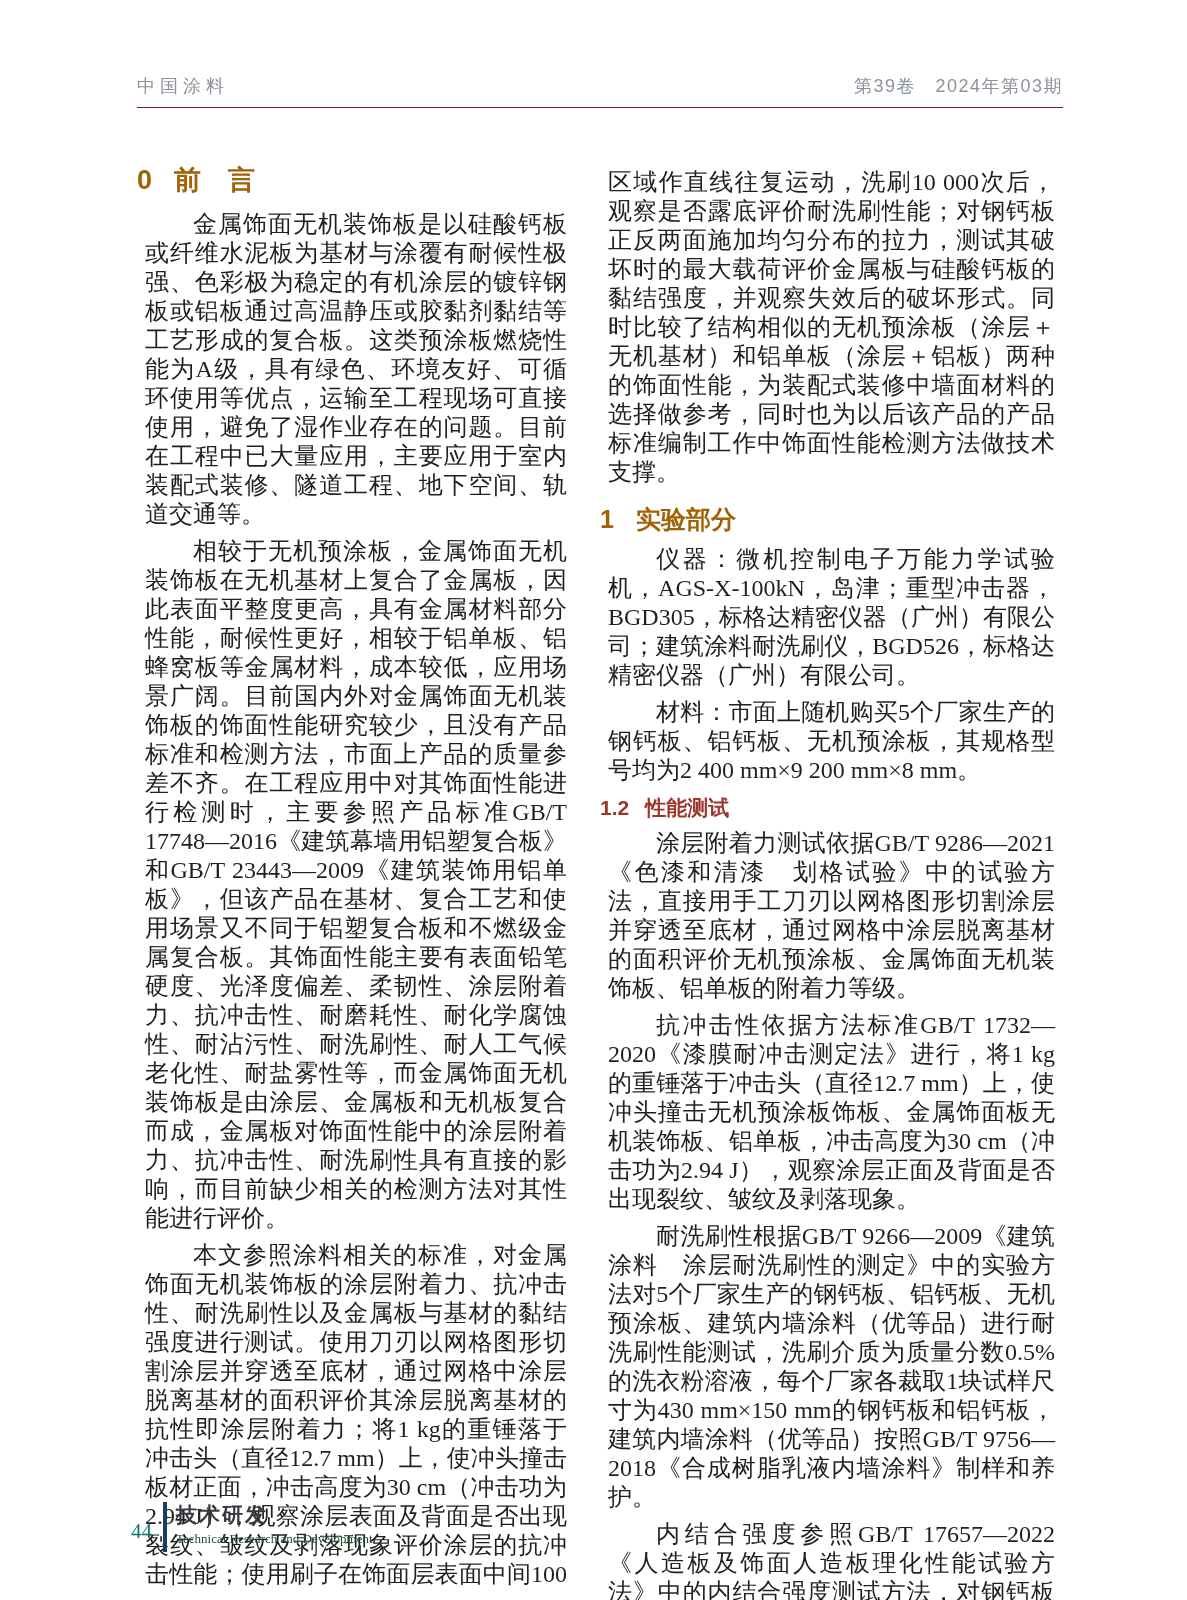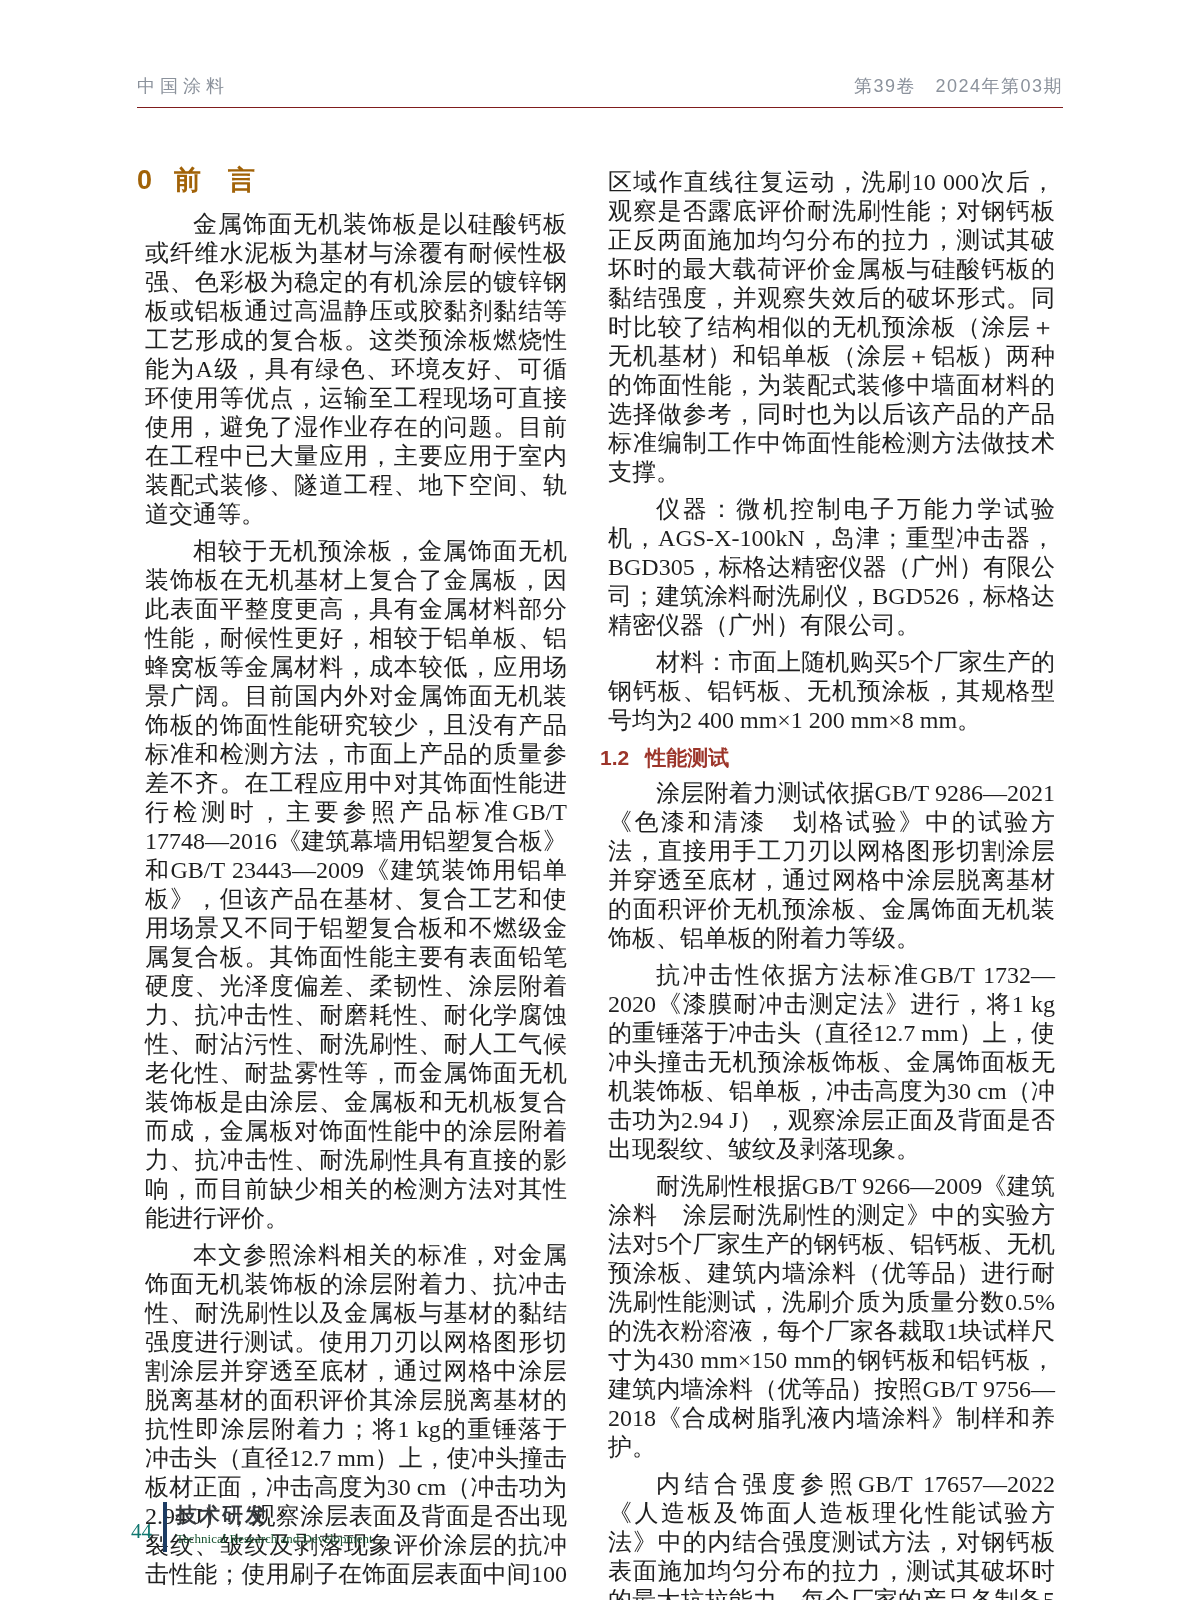--- a/index.html
+++ b/index.html
@@ -80,23 +80,26 @@
       <span class="num">0</span><span>前　言</span>
     </h2>
     <p class="body">金属饰面无机装饰板是以硅酸钙板或纤维水泥板为基材与涂覆有耐候性极强、色彩极为稳定的有机涂层的镀锌钢板或铝板通过高温静压或胶黏剂黏结等工艺形成的复合板。这类预涂板燃烧性能为A级，具有绿色、环境友好、可循环使用等优点，运输至工程现场可直接使用，避免了湿作业存在的问题。目前在工程中已大量应用，主要应用于室内装配式装修、隧道工程、地下空间、轨道交通等。</p>
     <p class="body">相较于无机预涂板，金属饰面无机装饰板在无机基材上复合了金属板，因此表面平整度更高，具有金属材料部分性能，耐候性更好，相较于铝单板、铝蜂窝板等金属材料，成本较低，应用场景广阔。目前国内外对金属饰面无机装饰板的饰面性能研究较少，且没有产品标准和检测方法，市面上产品的质量参差不齐。在工程应用中对其饰面性能进行检测时，主要参照产品标准GB/T 17748—2016《建筑幕墙用铝塑复合板》和GB/T 23443—2009《建筑装饰用铝单板》，但该产品在基材、复合工艺和使用场景又不同于铝塑复合板和不燃级金属复合板。其饰面性能主要有表面铅笔硬度、光泽度偏差、柔韧性、涂层附着力、抗冲击性、耐磨耗性、耐化学腐蚀性、耐沾污性、耐洗刷性、耐人工气候老化性、耐盐雾性等，而金属饰面无机装饰板是由涂层、金属板和无机板复合而成，金属板对饰面性能中的涂层附着力、抗冲击性、耐洗刷性具有直接的影响，而目前缺少相关的检测方法对其性能进行评价。</p>
     <p class="body">本文参照涂料相关的标准，对金属饰面无机装饰板的涂层附着力、抗冲击性、耐洗刷性以及金属板与基材的黏结强度进行测试。使用刀刃以网格图形切割涂层并穿透至底材，通过网格中涂层脱离基材的面积评价其涂层脱离基材的抗性即涂层附着力；将1 kg的重锤落于冲击头（直径12.7 mm）上，使冲头撞击板材正面，冲击高度为30 cm（冲击功为2.94 J），观察涂层表面及背面是否出现裂纹、皱纹及剥落现象评价涂层的抗冲击性能；使用刷子在饰面层表面中间100 mm</p>
   </div>
 
   <div class="col-right">
     <p class="body noindent">区域作直线往复运动，洗刷10 000次后，观察是否露底评价耐洗刷性能；对钢钙板正反两面施加均匀分布的拉力，测试其破坏时的最大载荷评价金属板与硅酸钙板的黏结强度，并观察失效后的破坏形式。同时比较了结构相似的无机预涂板（涂层＋无机基材）和铝单板（涂层＋铝板）两种的饰面性能，为装配式装修中墙面材料的选择做参考，同时也为以后该产品的产品标准编制工作中饰面性能检测方法做技术支撑。</p>
 
+    <h2 class="sec-head exp">
+      <span class="num">1</span><span>实验部分</span>
+    </h2>
 
     <p class="body">仪器：微机控制电子万能力学试验机，AGS-X-100kN，岛津；重型冲击器，BGD305，标格达精密仪器（广州）有限公司；建筑涂料耐洗刷仪，BGD526，标格达精密仪器（广州）有限公司。</p>
-    <p class="body">材料：市面上随机购买5个厂家生产的钢钙板、铝钙板、无机预涂板，其规格型号均为2 400 mm×1 200 mm×8 mm。</p>
+    <p class="body">材料：市面上随机购买5个厂家生产的钢钙板、铝钙板、无机预涂板，其规格型号均为2 400 mm×9 200 mm×8 mm。</p>
 
     <h3 class="sub-head">
       <span class="num">1.2</span><span>性能测试</span>
     </h3>
     <p class="body">涂层附着力测试依据GB/T 9286—2021《色漆和清漆　划格试验》中的试验方法，直接用手工刀刃以网格图形切割涂层并穿透至底材，通过网格中涂层脱离基材的面积评价无机预涂板、金属饰面无机装饰板、铝单板的附着力等级。</p>
     <p class="body">抗冲击性依据方法标准GB/T 1732—2020《漆膜耐冲击测定法》进行，将1 kg的重锤落于冲击头（直径12.7 mm）上，使冲头撞击无机预涂板饰板、金属饰面板无机装饰板、铝单板，冲击高度为30 cm（冲击功为2.94 J），观察涂层正面及背面是否出现裂纹、皱纹及剥落现象。</p>
     <p class="body">耐洗刷性根据GB/T 9266—2009《建筑涂料　涂层耐洗刷性的测定》中的实验方法对5个厂家生产的钢钙板、铝钙板、无机预涂板、建筑内墙涂料（优等品）进行耐洗刷性能测试，洗刷介质为质量分数0.5%的洗衣粉溶液，每个厂家各裁取1块试样尺寸为430 mm×150 mm的钢钙板和铝钙板，建筑内墙涂料（优等品）按照GB/T 9756—2018《合成树脂乳液内墙涂料》制样和养护。</p>
     <p class="body">内结合强度参照GB/T 17657—2022《人造板及饰面人造板理化性能试验方法》中的内结合强度测试方法，对钢钙板表面施加均匀分布的拉力，测试其破坏时的最大抗拉能力。每个厂家的产品各制备5个试样，每个试样尺寸为50 mm×50 mm，将试件的上下表面用环氧树脂胶与卡头胶合，固化一定时间后进行试验。内结合强度＝最大破坏载荷/试样面积。</p>
   </div>
 

